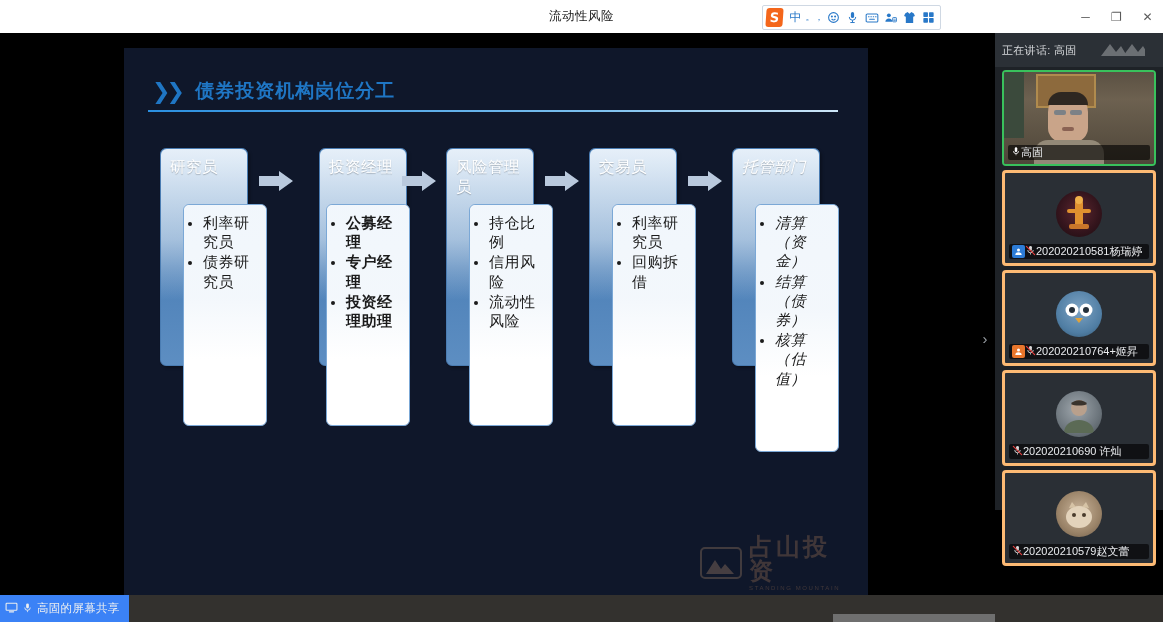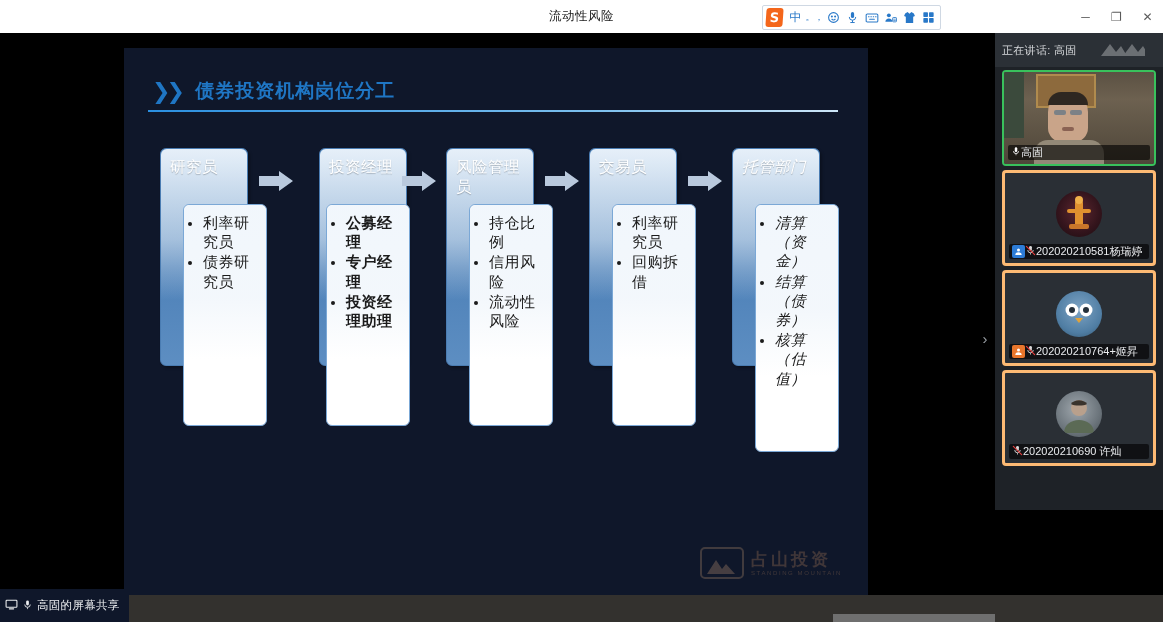--- a/index.html
+++ b/index.html
@@ -125,21 +125,21 @@
     position:absolute;left:576px;top:498px;width:152px;height:34px;
     display:flex;align-items:center;opacity:.30;
   }
   .logo-mark{
     width:40px;height:28px;border:2px solid #b58f6e;border-radius:5px;
     display:flex;align-items:flex-end;justify-content:center;
     margin-right:7px;overflow:hidden;position:relative;
   }
   .logo-mark svg{position:absolute;bottom:2px;}
   .logo-txt{display:flex;flex-direction:column;line-height:1;}
-  .logo-cn{font-size:17px;font-weight:bold;color:#b07f5a;letter-spacing:3px;}
+  .logo-cn{font-size:24px;font-weight:bold;color:#b07f5a;letter-spacing:3px;}
   .logo-en{font-size:6px;color:#b07f5a;letter-spacing:1.6px;margin-top:2px;}
 
   
   .rail{
     position:absolute;right:0;top:0;width:168px;height:477px;background:#1e2227;
   }
   .rail-header{
     position:relative;height:34px;background:#2b3036;
     display:flex;align-items:center;padding-left:7px;
     overflow:hidden;
@@ -179,22 +179,22 @@
     position:absolute;right:170px;top:291px;width:16px;height:28px;
     display:flex;align-items:center;justify-content:center;
     color:#9aa0a6;font-size:15px;
   }
 
   
   .share-bar{
     position:absolute;left:0;bottom:0;width:1163px;height:27px;background:#33312e;
   }
   .share-pill{
-    position:absolute;left:0;bottom:0;height:33px;
-    background:#0f172a;display:flex;align-items:center;
+    position:absolute;left:0;bottom:0;height:27px;
+    background:#3b82f6;display:flex;align-items:center;
     padding:0 9px 0 5px;gap:4px;
   }
   .share-pill .lbl{font-size:11.5px;color:#eceef0;letter-spacing:.3px;}
   .share-right-tab{
     position:absolute;right:168px;bottom:0;width:162px;height:8px;background:#6f6f6f;
   }
 </style>
 </head>
 <body>
 
@@ -492,20 +492,42 @@
               <rect x="9" y="2" width="6" height="11" rx="3" fill="#d8d8d8"></rect>
               <path d="M6 11a6 6 0 0 0 12 0" stroke="#d8d8d8" stroke-width="2" fill="none"></path>
               <rect x="11.2" y="17" width="1.6" height="4" fill="#d8d8d8"></rect>
               <path d="M3 3l18 18" stroke="#e03b3b" stroke-width="2.6" stroke-linecap="round"></path>
             </svg>
           </span>
           <span class="np-name">202020210690 许灿</span>
         </div>
       </div>
 
+      <div class="tile">
+        <div class="avatar" style="background:radial-gradient(circle at 50% 45%,#cbb69c 0%,#9b8469 60%,#6d5b47 100%);">
+          <svg width="46" height="46" viewBox="0 0 46 46">
+            <ellipse cx="23" cy="26" rx="13" ry="11" fill="#e3d3bb"></ellipse>
+            <circle cx="18" cy="24" r="2" fill="#4a3c2c"></circle>
+              <circle cx="28" cy="24" r="2" fill="#4a3c2c"></circle>
+            <path d="M13 17l3-6 4 5z" fill="#d6c3a6"></path>
+              <path d="M33 17l-3-6-4 5z" fill="#d6c3a6"></path>
+          </svg>
+        </div>
+        <div class="nameplate">
+          <span class="mic-muted">
+            <svg width="11" height="11" viewBox="0 0 24 24">
+              <rect x="9" y="2" width="6" height="11" rx="3" fill="#d8d8d8"></rect>
+              <path d="M6 11a6 6 0 0 0 12 0" stroke="#d8d8d8" stroke-width="2" fill="none"></path>
+              <rect x="11.2" y="17" width="1.6" height="4" fill="#d8d8d8"></rect>
+              <path d="M3 3l18 18" stroke="#e03b3b" stroke-width="2.6" stroke-linecap="round"></path>
+            </svg>
+          </span>
+          <span class="np-name">202020210579赵文蕾</span>
+        </div>
+      </div>
 
     </div>
 
     <div class="share-bar">
       <div class="share-right-tab"></div>
       <div class="share-pill">
         <span>
           <svg width="13" height="13" viewBox="0 0 24 24" fill="none" stroke="#eceef0" stroke-width="2">
             <rect x="2" y="4" width="20" height="13" rx="1.5"></rect>
             <path d="M8 20h8" stroke-linecap="round"></path>

